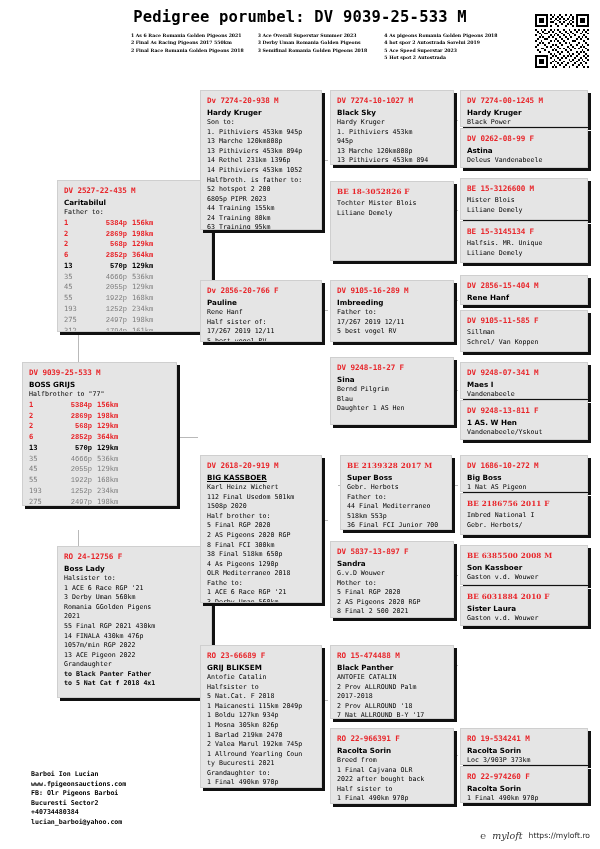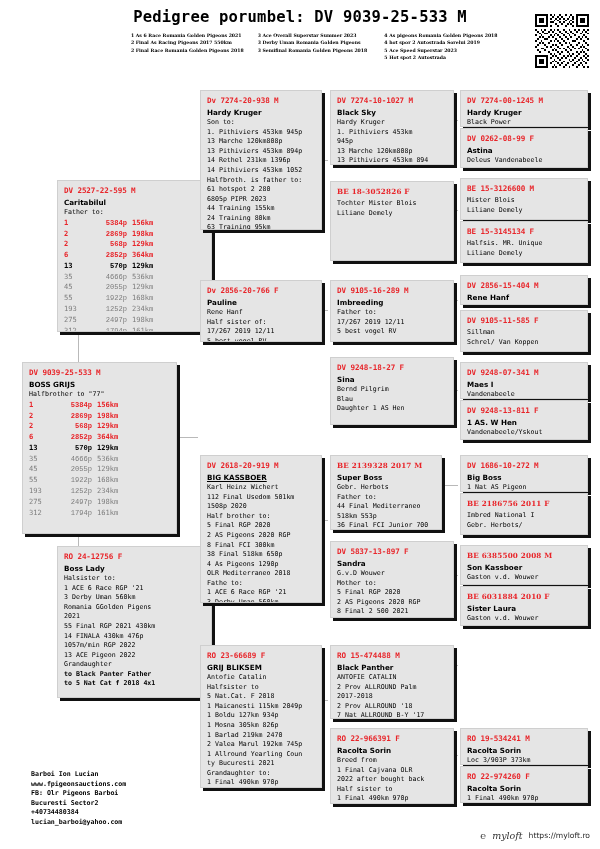--- a/index.html
+++ b/index.html
@@ -411,21 +411,21 @@
 
   <div class="lnk" style="left:338px; top:120px; width:120px; height:1px; border-top-width:1px;"></div>
   <div class="lnk" style="left:338px; top:210px; width:120px; height:1px; border-top-width:1px;"></div>
   <div class="lnk" style="left:338px; top:300px; width:120px; height:1px; border-top-width:1px;"></div>
   <div class="lnk" style="left:338px; top:390px; width:120px; height:1px; border-top-width:1px;"></div>
   <div class="lnk" style="left:338px; top:485px; width:120px; height:1px; border-top-width:1px;"></div>
   <div class="lnk" style="left:338px; top:575px; width:120px; height:1px; border-top-width:1px;"></div>
   <div class="lnk" style="left:338px; top:665px; width:120px; height:1px; border-top-width:1px;"></div>
   <div class="lnk" style="left:338px; top:755px; width:120px; height:1px; border-top-width:1px;"></div>
 
-  <div class="card" style="left:22px; top:362px; width:155px; height:172px;">
+  <div class="card" style="left:22px; top:362px; width:155px; height:144px;">
     <div class="ring">DV 9039-25-533 M</div>
     <div class="nm">BOSS GRIJS</div>
     <div class="ln">Halfbrother to "77"</div>
     <div id="subject-results">
         <div class="res hot">
           <span class="c1">1</span>
           <span class="c2">5384p</span>
           <span class="c3">156km</span>
         </div>
         <div class="res hot">
@@ -475,21 +475,21 @@
         </div>
         <div class="res gy">
           <span class="c1">312</span>
           <span class="c2">1794p</span>
           <span class="c3">161km</span>
         </div>
       </div>
   </div>
 
   <div class="card" style="left:57px; top:180px; width:155px; height:152px;">
-    <div class="ring">DV 2527-22-595 M</div>
+    <div class="ring">DV 2527-22-435 M</div>
     <div class="nm">Caritabilul</div>
     <div class="ln">Father to:</div>
     <div id="sire-results">
         <div class="res hot">
           <span class="c1">1</span>
           <span class="c2">5384p</span>
           <span class="c3">156km</span>
         </div>
         <div class="res hot">
           <span class="c1">2</span>
@@ -568,21 +568,21 @@
   <div class="card" style="left:200px; top:90px; width:122px; height:140px;">
       <div class="ring">Dv 7274-20-938 M</div>
       <div class="nm">Hardy Kruger</div>
       <div class="ln">Son to:</div>
       <div class="ln">1. Pithiviers 453km 945p</div>
       <div class="ln">13 Marche 120km808p</div>
       <div class="ln">13 Pithiviers 453km 894p</div>
       <div class="ln">14 Rethel 231km 1396p</div>
       <div class="ln">14 Pithiviers 453km 1052</div>
       <div class="ln">Halfbroth. is father to:</div>
-      <div class="ln">61 hotspot 2 280</div>
+      <div class="ln">52 hotspot 2 200</div>
       <div class="ln">6805p PIPR 2023</div>
       <div class="ln">44 Training 155km</div>
       <div class="ln">24 Training 80km</div>
       <div class="ln">63 Training 95km</div>
     </div>
   <div class="card" style="left:200px; top:280px; width:122px; height:62px;">
       <div class="ring">Dv 2856-20-766 F</div>
       <div class="nm">Pauline</div>
       <div class="ln">Rene Hanf</div>
       <div class="ln">Half sister of:</div>
@@ -645,21 +645,21 @@
       <div class="ln">17/267 2019 12/11</div>
       <div class="ln">5 best vogel RV</div>
     </div>
   <div class="card" style="left:330px; top:357px; width:124px; height:68px;">
       <div class="ring">DV 9248-18-27 F</div>
       <div class="nm">Sina</div>
       <div class="ln">Bernd Pilgrim</div>
       <div class="ln">Blau</div>
       <div class="ln">Daughter 1 AS Hen</div>
     </div>
-  <div class="card" style="left:330px; top:455px; width:112px; height:75px;">
+  <div class="card" style="left:340px; top:455px; width:112px; height:75px;">
       <div class="ring serif">BE 2139328 2017 M</div>
       <div class="nm">Super Boss</div>
       <div class="ln">Gebr. Herbots</div>
       <div class="ln">Father to:</div>
       <div class="ln">44 Final Mediterraneo</div>
       <div class="ln">518km 553p</div>
       <div class="ln">36 Final FCI Junior 700</div>
     </div>
   <div class="card" style="left:330px; top:541px; width:124px; height:77px;">
       <div class="ring">DV 5837-13-897 F</div>

